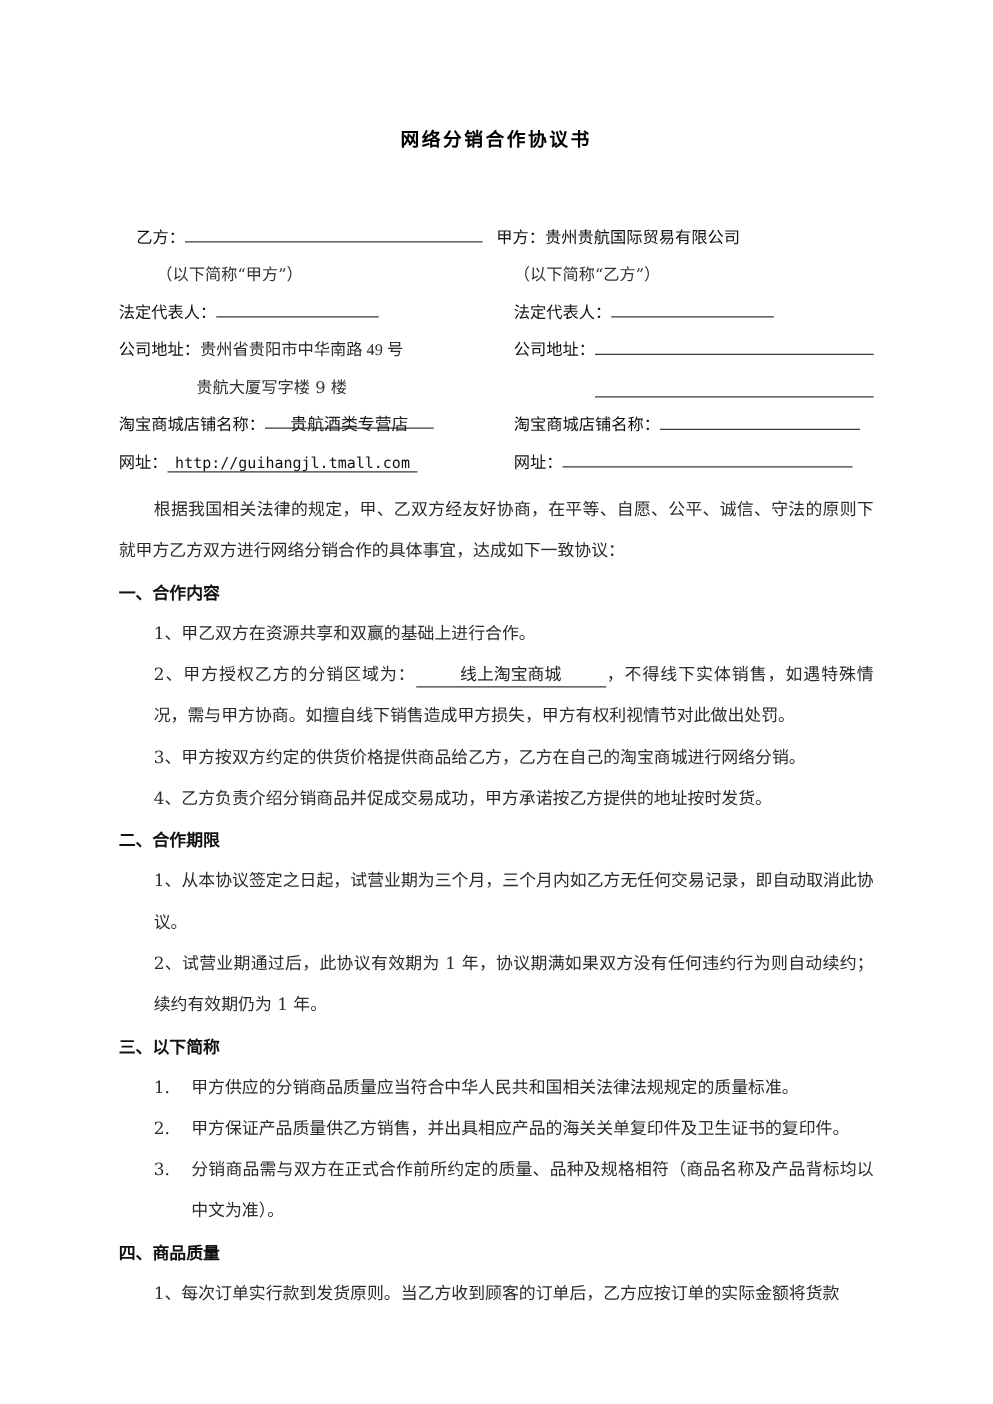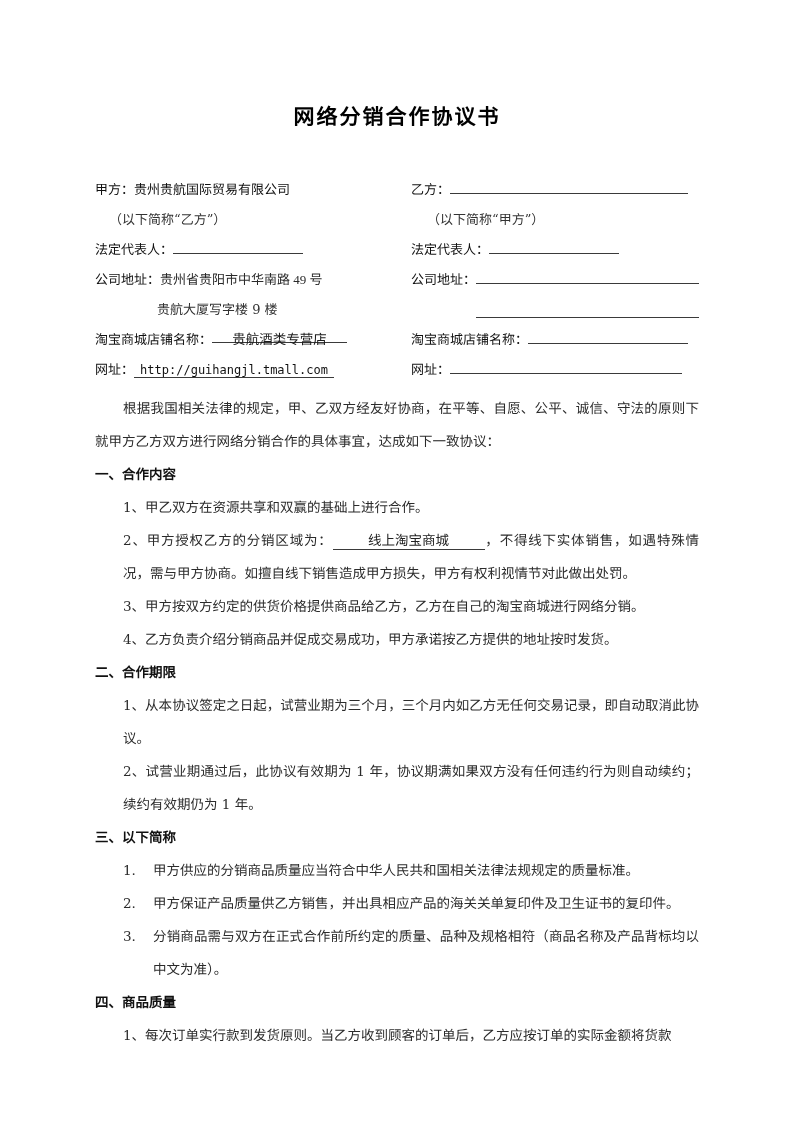--- a/index.html
+++ b/index.html
@@ -19,21 +19,21 @@
     box-sizing: border-box;
   }
   .doc-title {
     position: absolute;
     top: 100px;
     left: 0;
     width: 794px;
     text-align: center;
     font-family: "DejaVu Serif", "Liberation Serif", serif;
     font-weight: bold;
-    font-size: 21px;
+    font-size: 15px;
     letter-spacing: 2px;
     color: #000000;
   }
   .body-area {
     position: absolute;
     left: 95px;
     top: 168px;
     width: 604px;
   }
 
@@ -166,36 +166,36 @@
 
 <div class="page">
 
   <div class="doc-title">网络分销合作协议书</div>
 
   <div class="body-area">
 
     <div class="party-block">
 
       <div class="party-row">
+        <div class="col right">
+          <span class="label">乙方：</span>
+          <span class="rule-fill w-party"></span>
+        </div>
         <div class="col">
           <span class="label">甲方：</span>
           <span class="value-sans">贵州贵航国际贸易有限公司</span>
         </div>
-        <div class="col right">
-          <span class="label">乙方：</span>
-          <span class="rule-fill w-party"></span>
-        </div>
-      </div>
-
-      <div class="party-row">
+      </div>
+
+      <div class="party-row">
+        <div class="col">
+          <span class="indent-note">（以下简称“甲方”）</span>
+        </div>
         <div class="col right">
           <span class="indent-note flush">（以下简称“乙方”）</span>
-        </div>
-        <div class="col">
-          <span class="indent-note">（以下简称“甲方”）</span>
         </div>
       </div>
 
       <div class="party-row">
         <div class="col">
           <span class="label">法定代表人：</span>
           <span class="rule-fill w-rep"></span>
         </div>
         <div class="col right">
           <span class="label">法定代表人：</span>

